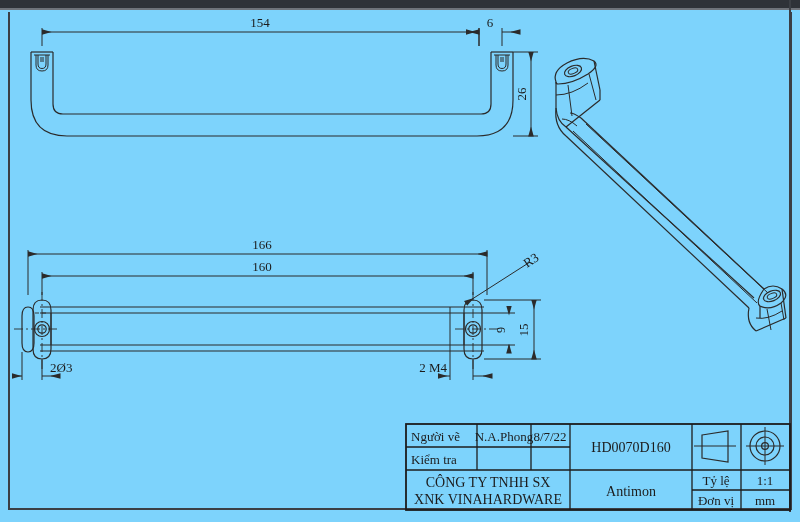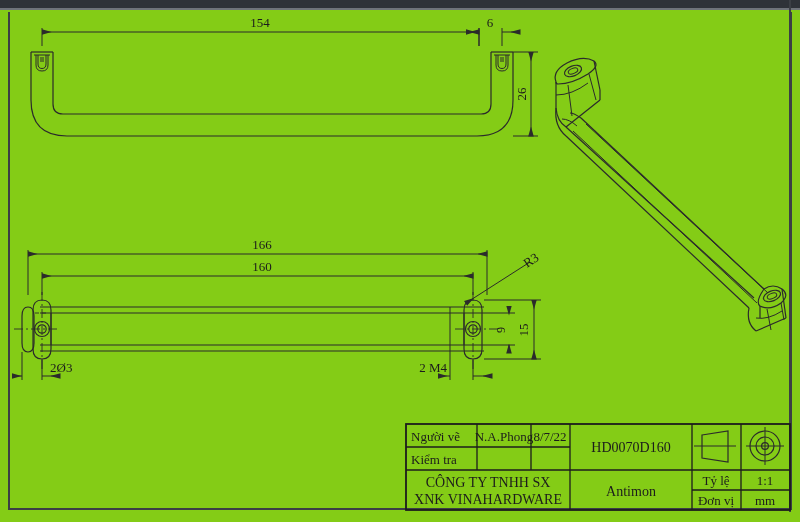--- a/index.html
+++ b/index.html
@@ -1,21 +1,21 @@
 <!DOCTYPE html>
 <html><head>
 <meta charset="utf-8">
 <style>
   html,body{margin:0;padding:0;background:#ffffff;}
   body{
     width:800px;height:522px;overflow:hidden;position:relative;
     font-family:"Liberation Serif", serif;
     color:#1c1c1c;
   }
-  #sheet{position:absolute;left:0;top:0;width:800px;height:522px;background:#84cc16;}
+  #sheet{position:absolute;left:0;top:0;width:800px;height:522px;background:#7dd3fc;}
   
   .topstrip{position:absolute;left:0;top:0;width:800px;height:8px;background:#2e3238;}
   .topstrip.b{top:8px;height:2px;background:#6e737a;}
   
   .frame{position:absolute;left:8px;top:12px;width:784px;height:498px;
          border-left:2px solid #3b3f45;border-bottom:2px solid #3b3f45;
          border-right:2px solid #3b3f45;border-top:0;box-sizing:border-box;}
   .rightedge{position:absolute;left:789px;top:0px;width:2px;height:512px;background:#3b3f45;}
   svg.draw{position:absolute;left:0;top:0;width:800px;height:522px;overflow:visible;}
   text{font-family:"Liberation Serif", serif;fill:#1c1c1c;}

